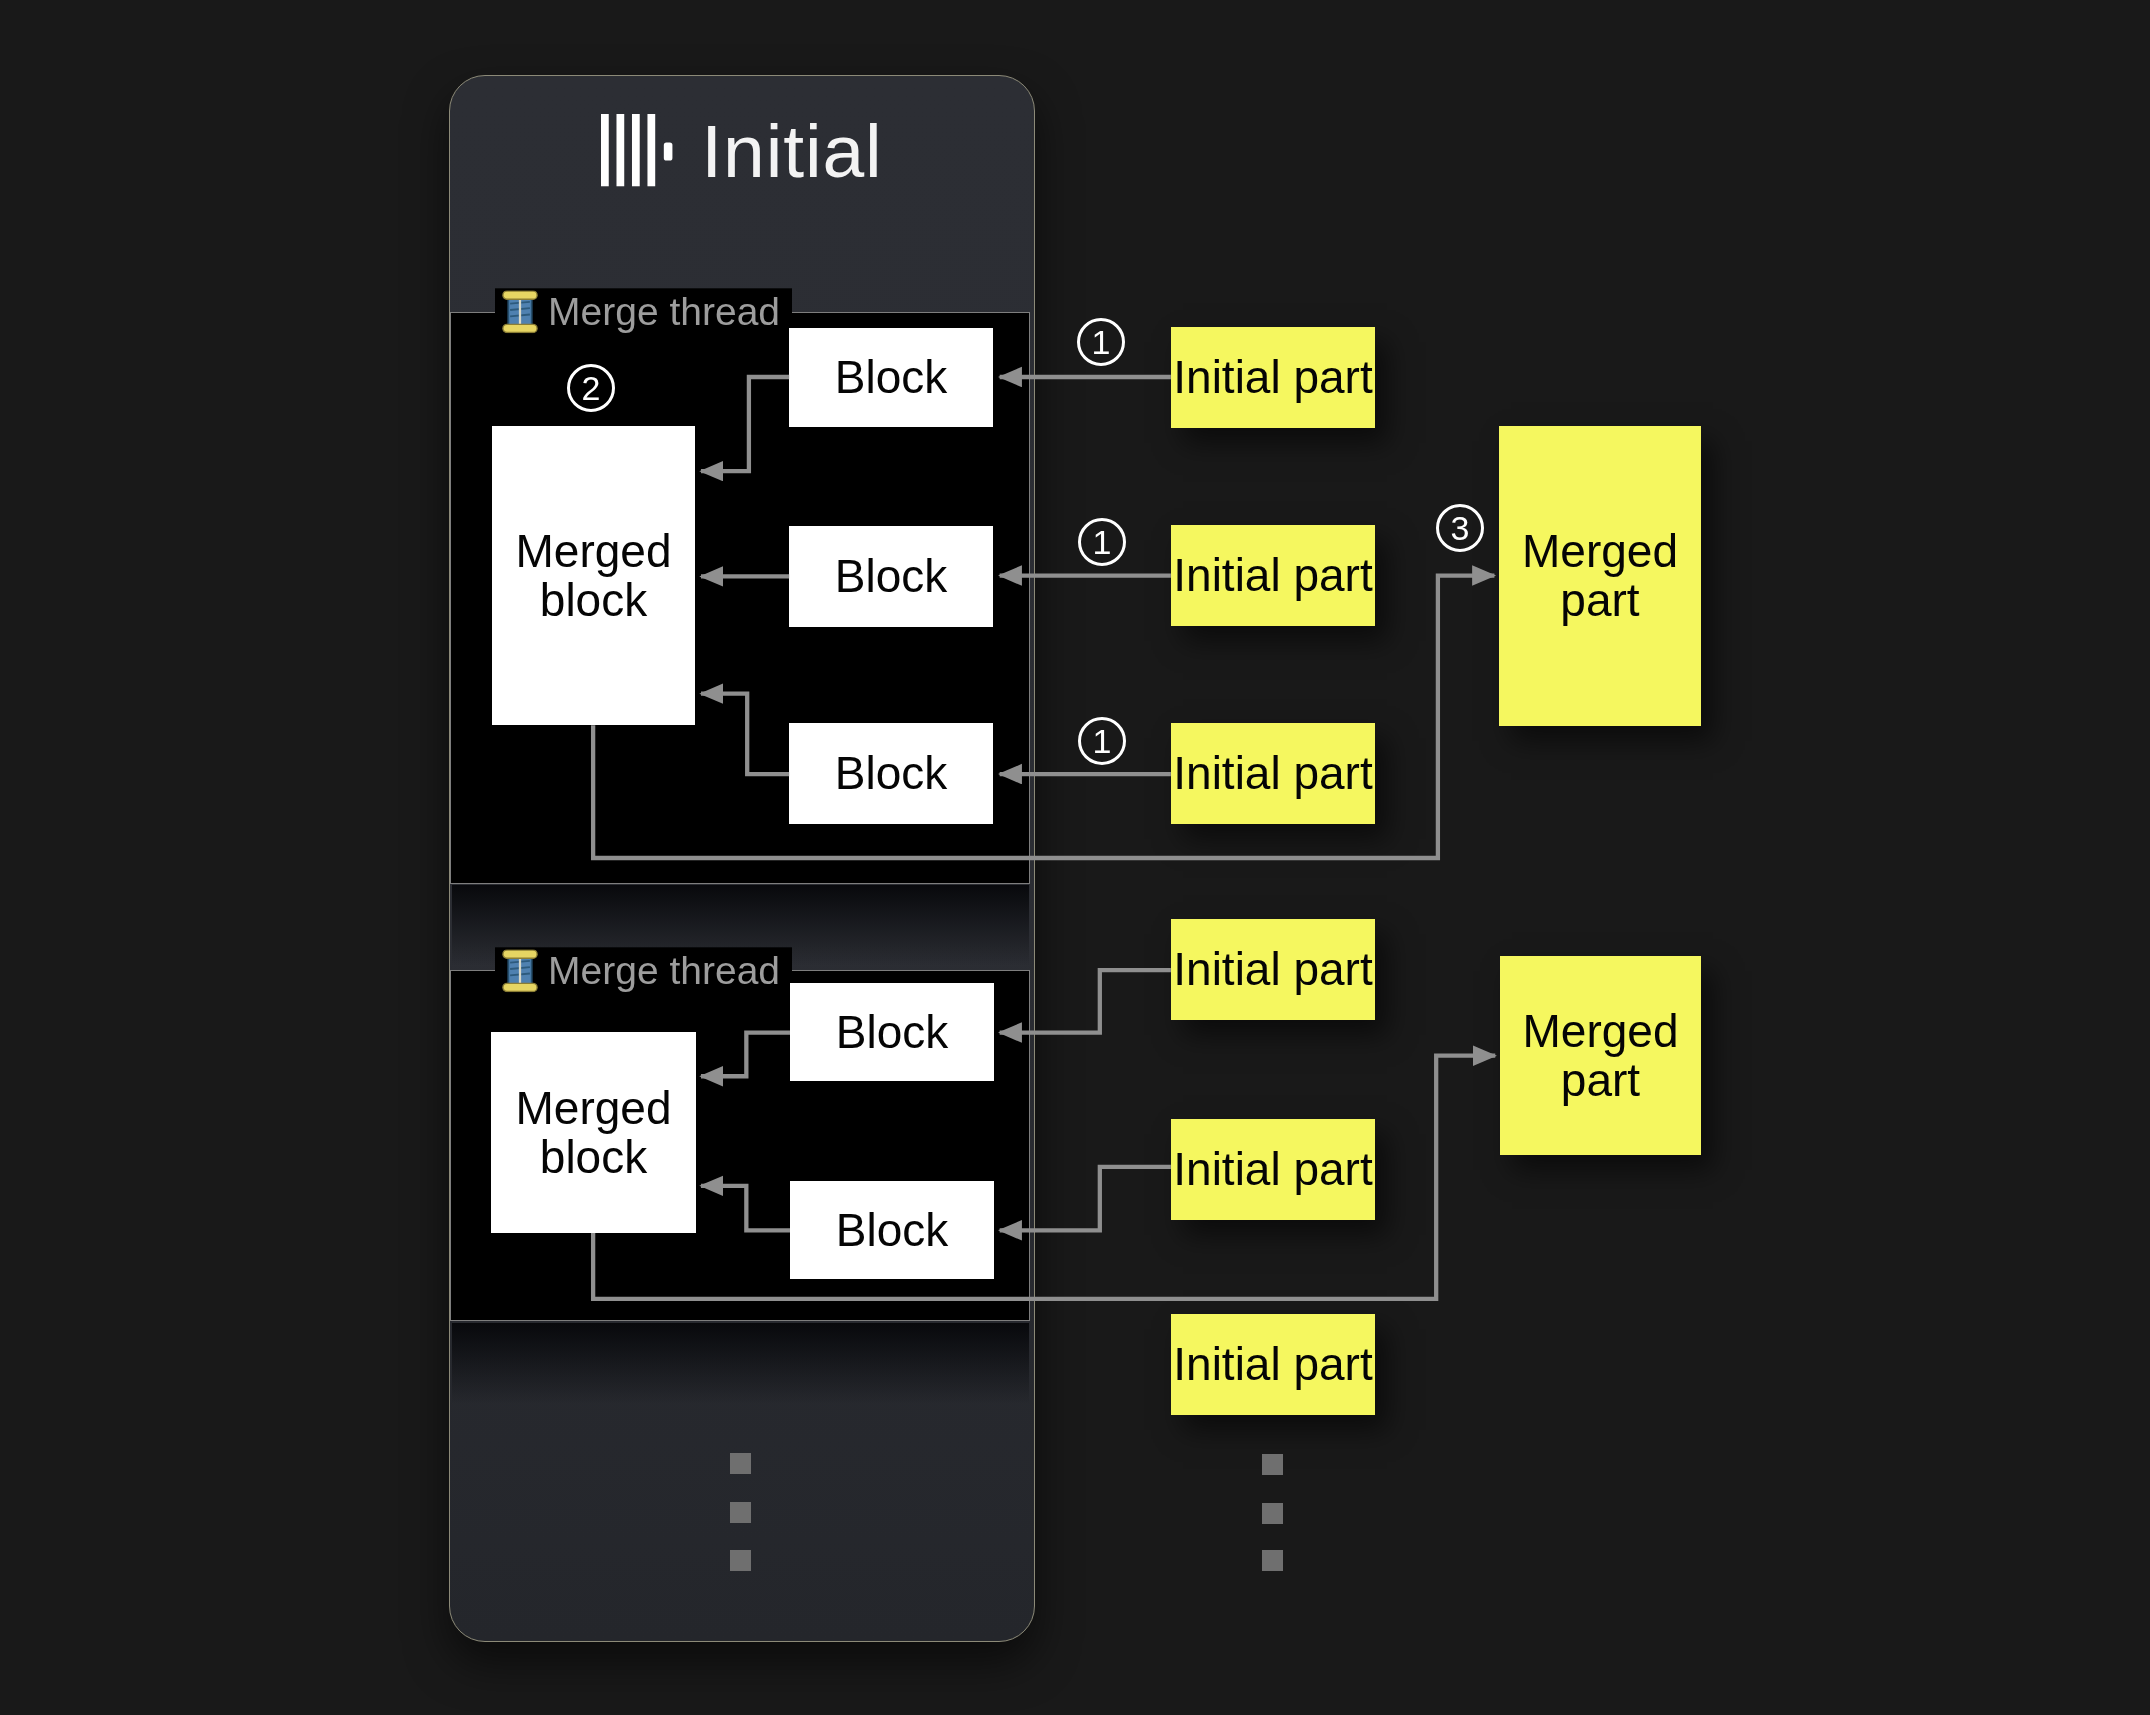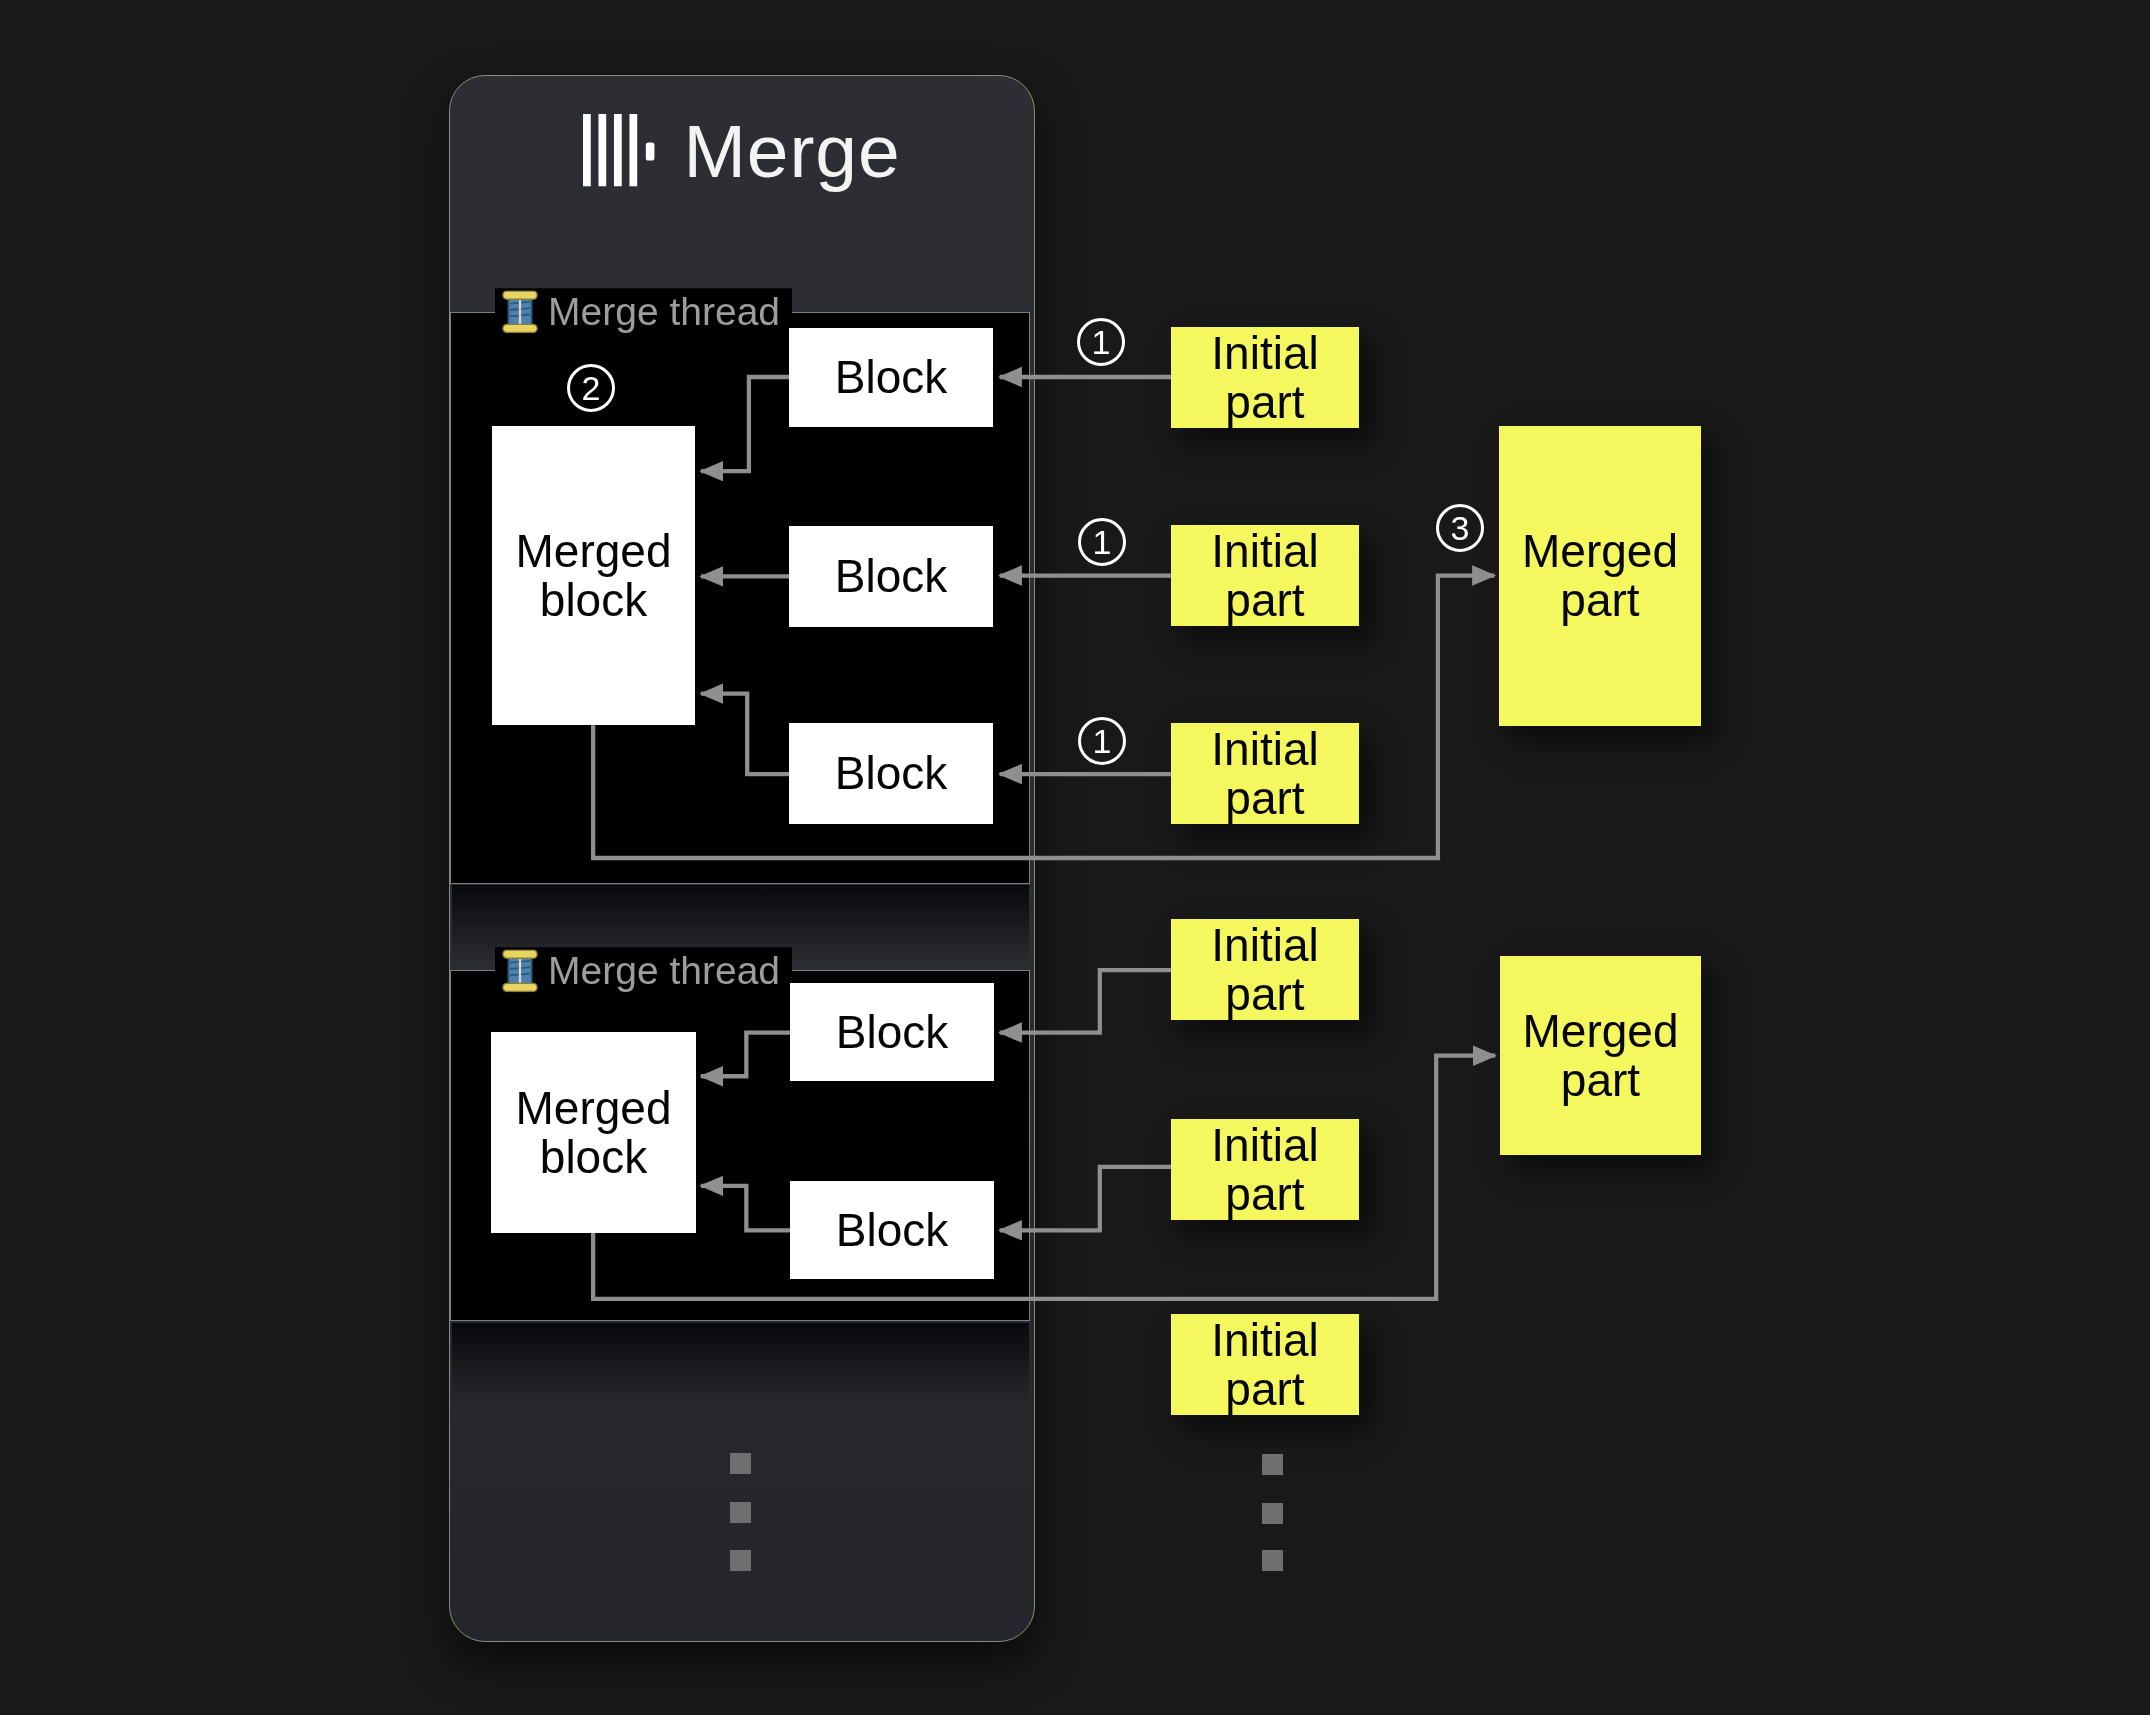--- a/index.html
+++ b/index.html
@@ -43,21 +43,21 @@
   }
   .blue{background:#ffffff;}
   .yellow{background:#f5f75f;box-shadow:12px 15.4px 26px rgba(0,0,0,.55);}
   .mblock-1{left:492px;top:426px;width:203px;height:299px;}
   .blk-1a{left:789px;top:328px;width:204px;height:99px;}
   .blk-1b{left:789px;top:526px;width:204px;height:101px;}
   .blk-1c{left:789px;top:723px;width:204px;height:101px;}
   .mblock-2{left:491px;top:1032px;width:205px;height:201px;}
   .blk-2a{left:790px;top:983px;width:204px;height:98px;}
   .blk-2b{left:790px;top:1181px;width:204px;height:98px;}
-  .ip{left:1171px;width:188px;height:101px;}
+  .ip{left:1171px;width:204px;height:101px;}
   .ip-1{top:327px;} .ip-2{top:525px;} .ip-3{top:723px;}
   .ip-4{top:919px;} .ip-5{top:1119px;} .ip-6{top:1314px;}
   .mpart-1{left:1499px;top:426px;width:202px;height:300px;}
   .mpart-2{left:1500px;top:956px;width:201px;height:199px;}
   
   .badge{
     position:absolute;width:48px;height:48px;box-sizing:border-box;
     border:3.4px solid #fff;border-radius:50%;
     display:flex;align-items:center;justify-content:center;
     color:#fff;font-size:34px;z-index:6;background:transparent;
@@ -79,21 +79,21 @@
 <div class="server"></div>
 
 <div class="server-title">
   <svg class="logo" width="74" height="74" viewBox="0 0 86 86" aria-hidden="true">
     <rect x="0" y="0" width="9" height="84" fill="#fff"></rect>
     <rect x="18" y="0" width="9" height="84" fill="#fff"></rect>
     <rect x="36" y="0" width="9" height="84" fill="#fff"></rect>
     <rect x="54" y="0" width="9" height="84" fill="#fff"></rect>
     <rect x="73" y="33" width="10" height="21" rx="3" fill="#fff"></rect>
   </svg>
-  <span>Merge</span>
+  <span>Initial</span>
 </div>
 
 <div class="thread-panel thread-1"></div>
 <div class="fade-band band-1"></div>
 <div class="thread-panel thread-2"></div>
 <div class="fade-band band-2"></div>
 
 <div class="thread-label label-1">
   <svg class="spool" width="36" height="43" viewBox="0 0 40 46" aria-hidden="true">
     <rect x="7" y="7" width="26" height="32" fill="#4f81b0" stroke="#27506f" stroke-width="2"></rect>

